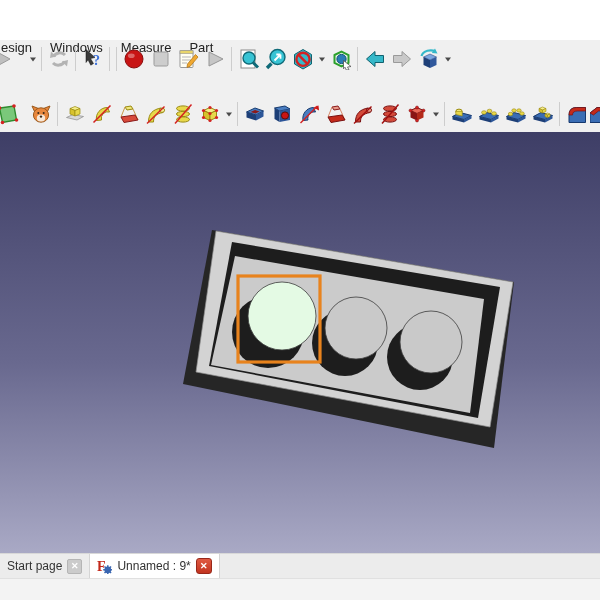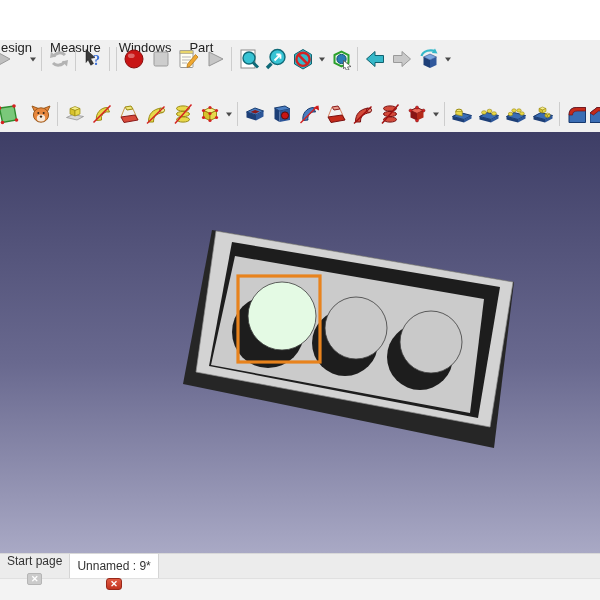--- a/index.html
+++ b/index.html
@@ -18,39 +18,39 @@
   .tb-caret{width:11px;}
   .tb-cut svg{margin-left:-11px;}
   .tb-sep{width:1px;height:24px;background:#cdcdcd;margin:0 3px;flex:none;}
   .wb-combo{width:128px;height:24px;background:#f7f7f7;border:1px solid #ababab;border-radius:2px;
             display:flex;align-items:center;gap:5px;padding:0 5px;margin:0 2px;flex:none;font-size:12px;}
   .wb-combo .lbl{flex:1;}
   .wb-combo .chev{color:#666;font-size:10px;}
   .viewport{height:421px;position:relative;background:linear-gradient(180deg,#3e3e66 0%,#69698f 55%,#a9a9c5 100%);}
   .viewport svg{position:absolute;left:0;top:0;}
   .tabbar{height:24px;background:#ececec;display:flex;align-items:stretch;border-top:1px solid #d8d8d8;}
-  .tab{display:flex;align-items:center;gap:5px;padding:0 7px;font-size:12px;color:#333;white-space:nowrap;flex-direction:column;}
+  .tab{display:flex;align-items:center;gap:5px;padding:0 7px;font-size:12px;color:#333;white-space:nowrap;}
   .tab.active{background:#ffffff;border-right:1px solid #d5d5d5;border-left:1px solid #d5d5d5;}
   .close-gray{width:13px;height:13px;background:#cbcbcb;border:1px solid #b5b5b5;border-radius:2px;
               color:#fff;font-size:9px;font-weight:bold;display:flex;align-items:center;justify-content:center;}
   .close-red{width:14px;height:14px;background:linear-gradient(#e05a42,#c23420);border:1px solid #98281a;border-radius:3px;
              color:#fff;font-size:9px;font-weight:bold;display:flex;align-items:center;justify-content:center;}
   .statusbar{height:23px;background:#f3f3f3;border-top:1px solid #e0e0e0;}
 </style>
 </head>
 <body>
 
 <div class="window">
 
   <div class="titlebar"></div>
 
   <div class="menubar">
     <div class="menu-item">esign</div>
+    <div class="menu-item">Windows</div>
     <div class="menu-item">Measure</div>
-    <div class="menu-item">Windows</div>
     <div class="menu-item">Part</div>
   </div>
 
   <div class="tbrow">
       <div class="tb-btn tb-cut">
         <span style="display:flex">
           <svg width="22" height="22" viewBox="0 0 22 22">
             <path d="M2 5 L13 11 L2 17 Z" fill="#bfbfbf" stroke="#9a9a9a"></path>
           </svg>
         </span>

